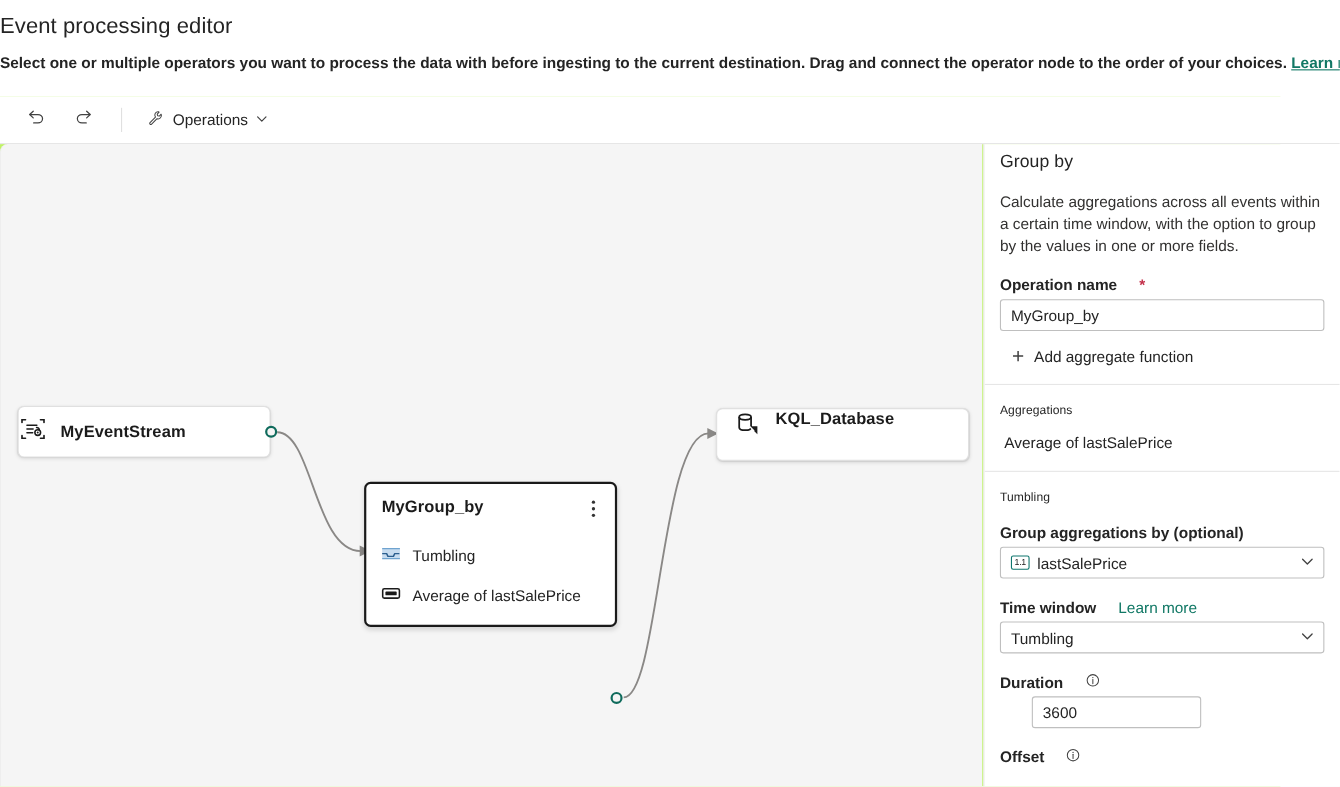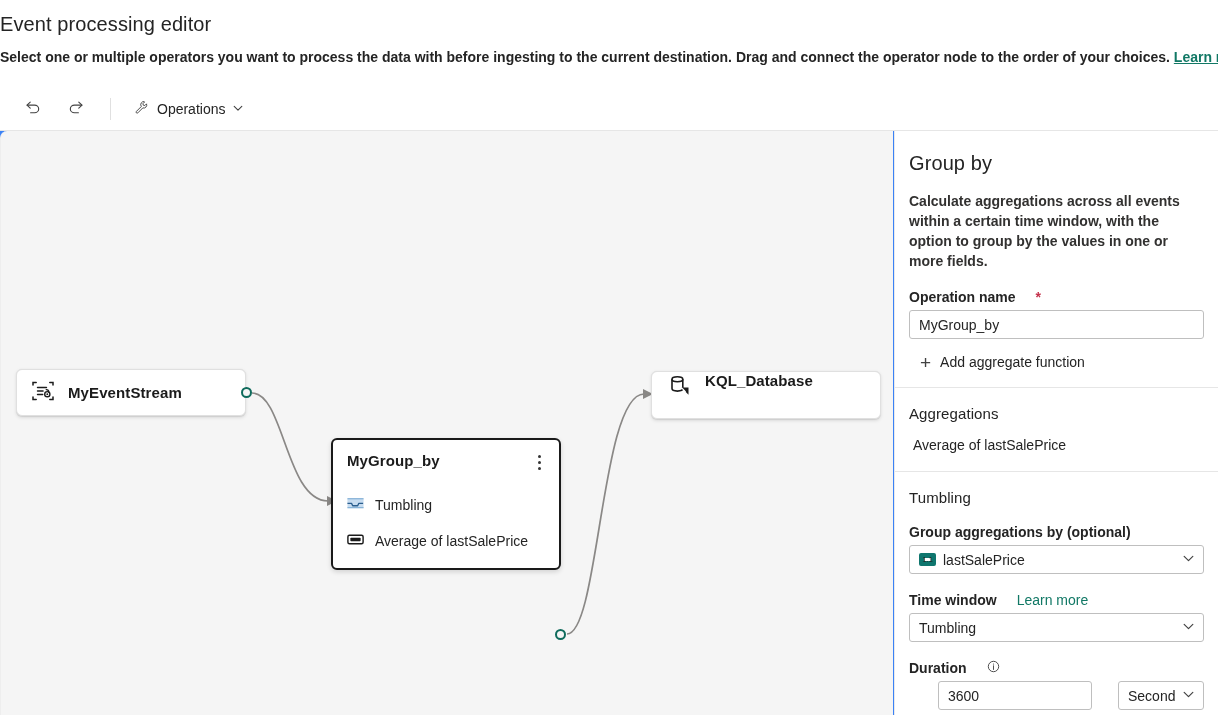--- a/index.html
+++ b/index.html
@@ -5,21 +5,21 @@
   * { box-sizing: border-box; }
   html, body {
     margin: 0; padding: 0;
     width: 1218px; height: 715px;
     overflow: hidden;
     background: #ffffff;
     font-family: "Liberation Sans", sans-serif;
     -webkit-font-smoothing: antialiased;
   }
 
-  #app { position: relative; width: 1164px; height: 715px; background: #3b82f6; }
+  #app { position: relative; width: 1164px; height: 715px; background: #bef264; }
 
   
   .hdr { position: absolute; left: 0; top: 0; width: 1218px; height: 88px; background: #fff; }
   .hdr-title {
     position: absolute; left: 0; top: 13px;
     font-size: 20px; color: #242424; font-weight: 400; letter-spacing: .1px;
   }
   .hdr-sub {
     position: absolute; left: 0; top: 49px;
     font-size: 14px; color: #242424; white-space: nowrap; font-weight: bold;
@@ -63,21 +63,21 @@
     position: absolute; background: #ffffff; border-radius: 6px;
   }
   .node-plain {
     border: 1px solid #e0e0e0;
     box-shadow: 0 1.2px 3.6px rgba(0,0,0,.10), 0 .3px .9px rgba(0,0,0,.08);
   }
   .node-sel {
     border: 2.5px solid #1a1a1a;
     box-shadow: 0 2px 5px rgba(0,0,0,.14);
   }
-  #node-eventstream { left: 15px; top: 238px; width: 230px; height: 47px; display: flex; align-items: center; padding-left: 13px; gap: 12px; }
+  #node-eventstream { left: 15px; top: 238px; width: 230px; height: 47px; display: flex; align-items: center; gap: 12px; }
   #node-kql { left: 650px; top: 240px; width: 230px; height: 48px; display: flex; align-items: flex-start; padding-left: 14px; gap: 13px; }
   #node-groupby { left: 330px; top: 307px; width: 230px; height: 132px; padding: 12px 0 0 0; }
 
   .node-title { font-size: 15px; font-weight: bold; color: #1b1b1b; letter-spacing: .1px; }
   .gb-head { display: flex; align-items: flex-start; padding: 0 9px 0 14px; }
   .gb-head .node-title { flex: 1; line-height: 18px; }
   .kebab { width: 22px; height: 20px; display: flex; flex-direction: column; align-items: center; justify-content: center; gap: 3px; cursor: pointer; }
   .kebab i { width: 3px; height: 3px; border-radius: 50%; background: #333; display: block; }
   .gb-row { display: flex; align-items: center; gap: 10px; padding-left: 13px; height: 36px; font-size: 14px; color: #242424; }
   .gb-row.first { margin-top: 15px; }
@@ -89,25 +89,25 @@
   }
   #port-es { left: 240px; top: 256px; }
   #port-gb { left: 554px; top: 498px; }
 
   
   .panel {
     position: absolute; left: 894px; top: 131px; width: 324px; height: 584px;
     background: #ffffff; border-left: 1px solid #eaeaea;
     padding: 0 14px; overflow: hidden;
   }
-  .p-title { font-size: 20px; color: #242424; margin: 21px 0 0 0; letter-spacing: .1px; }
-  .p-desc { font-size: 14px; color: #323130; line-height: 20px; margin: 16px 0 0 0; font-weight: bold; }
+  .p-title { font-size: 16px; color: #242424; margin: 8px 0 0 0; letter-spacing: .1px; }
+  .p-desc { font-size: 14px; color: #323130; line-height: 20px; margin: 16px 0 0 0; }
   .p-label { font-size: 14px; font-weight: bold; color: #242424; margin: 18px 0 5px 0; display: flex; align-items: center; gap: 20px; }
   .req { color: #c4314b; font-weight: bold; }
-  .p-sec { font-size: 15px; color: #242424; margin: 17px 0 0 0; letter-spacing: .1px; }
+  .p-sec { font-size: 11px; color: #242424; margin: 17px 0 0 0; letter-spacing: .1px; }
   .p-item { font-size: 14px; color: #242424; margin: 15px 0 0 4px; }
 
   .inp {
     width: 100%; height: 29px; border: 1px solid #bfbfbf; border-radius: 3px;
     background: #fff; font-size: 14px; color: #242424;
     padding: 0 9px; font-family: "Liberation Sans", sans-serif; outline: none;
   }
   .inp::placeholder { color: #605e5c; }
 
   .addbtn {
@@ -125,26 +125,26 @@
     border: 1px solid #bfbfbf; border-radius: 3px; background: #fff;
     display: flex; align-items: center; padding: 0 26px 0 9px;
     font-size: 14px; color: #242424; cursor: pointer; gap: 7px;
   }
   .chev {
     position: absolute; right: 8px; top: 50%; transform: translateY(-50%);
     color: #424242;
   }
   .badge11 {
     display: inline-flex; align-items: center; justify-content: center;
-    width: 17px; height: 13px; border: 5px solid #0f766e; border-radius: 2px;
+    width: 17px; height: 13px; border: 1px solid #0f766e; border-radius: 2px;
     font-size: 8px; color: #222; line-height: 1; letter-spacing: -.2px;
     flex: 0 0 auto;
   }
   .lnk-inline { color: #117865; font-weight: normal; cursor: pointer; }
-  .row2 { display: flex; gap: 26px; padding-left: 29px; }
+  .row2 { display: flex; gap: 9px; padding-left: 29px; }
   .row2 .c-left { width: 154px; }
   .row2 .c-right { flex: 1; }
   .info { display: inline-block; }
 </style>
 </head>
 <body>
 
 <div id="app">
 
   <div class="hdr">
@@ -316,28 +316,20 @@
       <span class="info">
         <svg width="13" height="13" viewBox="0 0 14 14" fill="none">
           <circle cx="7" cy="7" r="5.6" stroke="#424242" stroke-width="1" fill="none"></circle>
           <path d="M7 6.2v4" stroke="#424242" stroke-width="1" stroke-linecap="round"></path>
           <circle cx="7" cy="4.3" r="0.65" fill="#424242"></circle>
         </svg>
       </span>
     </div>
     <div class="row2">
       <input class="inp c-left" type="text" value="3600" style="">
-      <div class="sel c-right">
-        <span>Second</span>
-        <span class="chev">
-          <svg width="13" height="13" viewBox="0 0 12 12" fill="none">
-            <path d="M2 4 6 8 10 4" stroke="#424242" stroke-width="1.1" stroke-linecap="round" stroke-linejoin="round" fill="none"></path>
-          </svg>
-        </span>
-      </div>
     </div>
 
     <div class="p-label">
       <span>Offset</span>
       <span class="info">
         <svg width="13" height="13" viewBox="0 0 14 14" fill="none">
           <circle cx="7" cy="7" r="5.6" stroke="#424242" stroke-width="1" fill="none"></circle>
           <path d="M7 6.2v4" stroke="#424242" stroke-width="1" stroke-linecap="round"></path>
           <circle cx="7" cy="4.3" r="0.65" fill="#424242"></circle>
         </svg>

